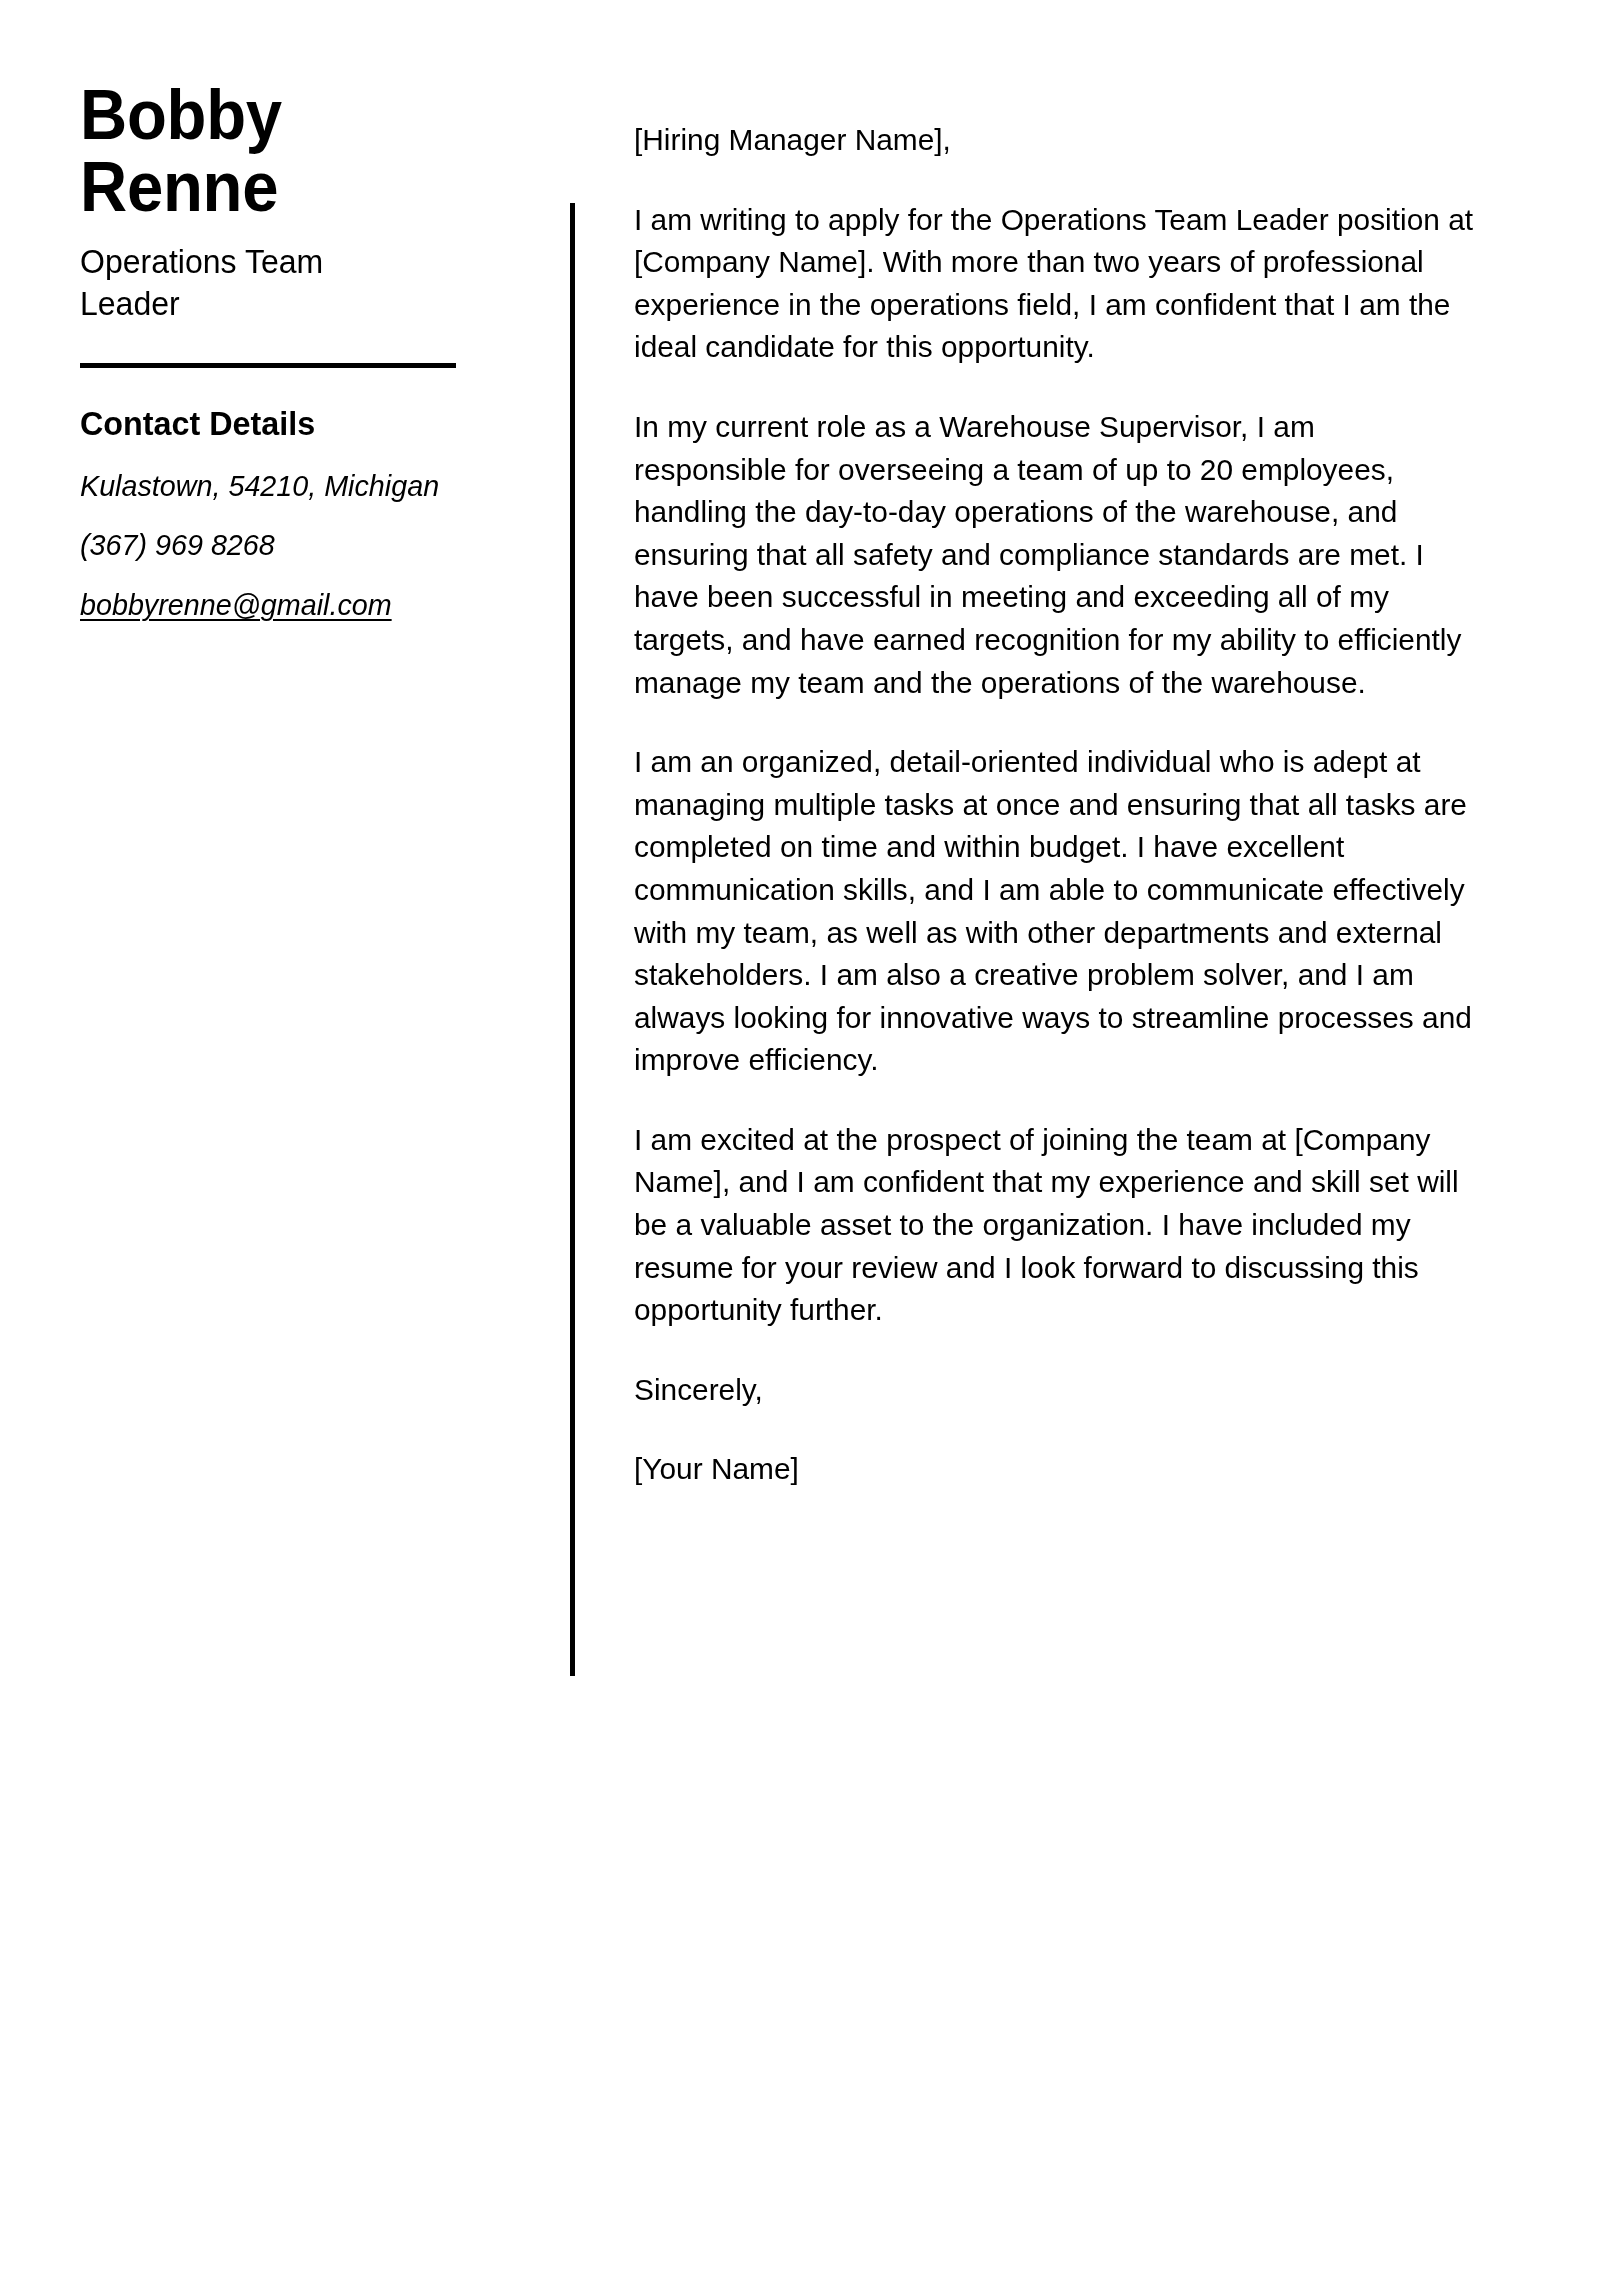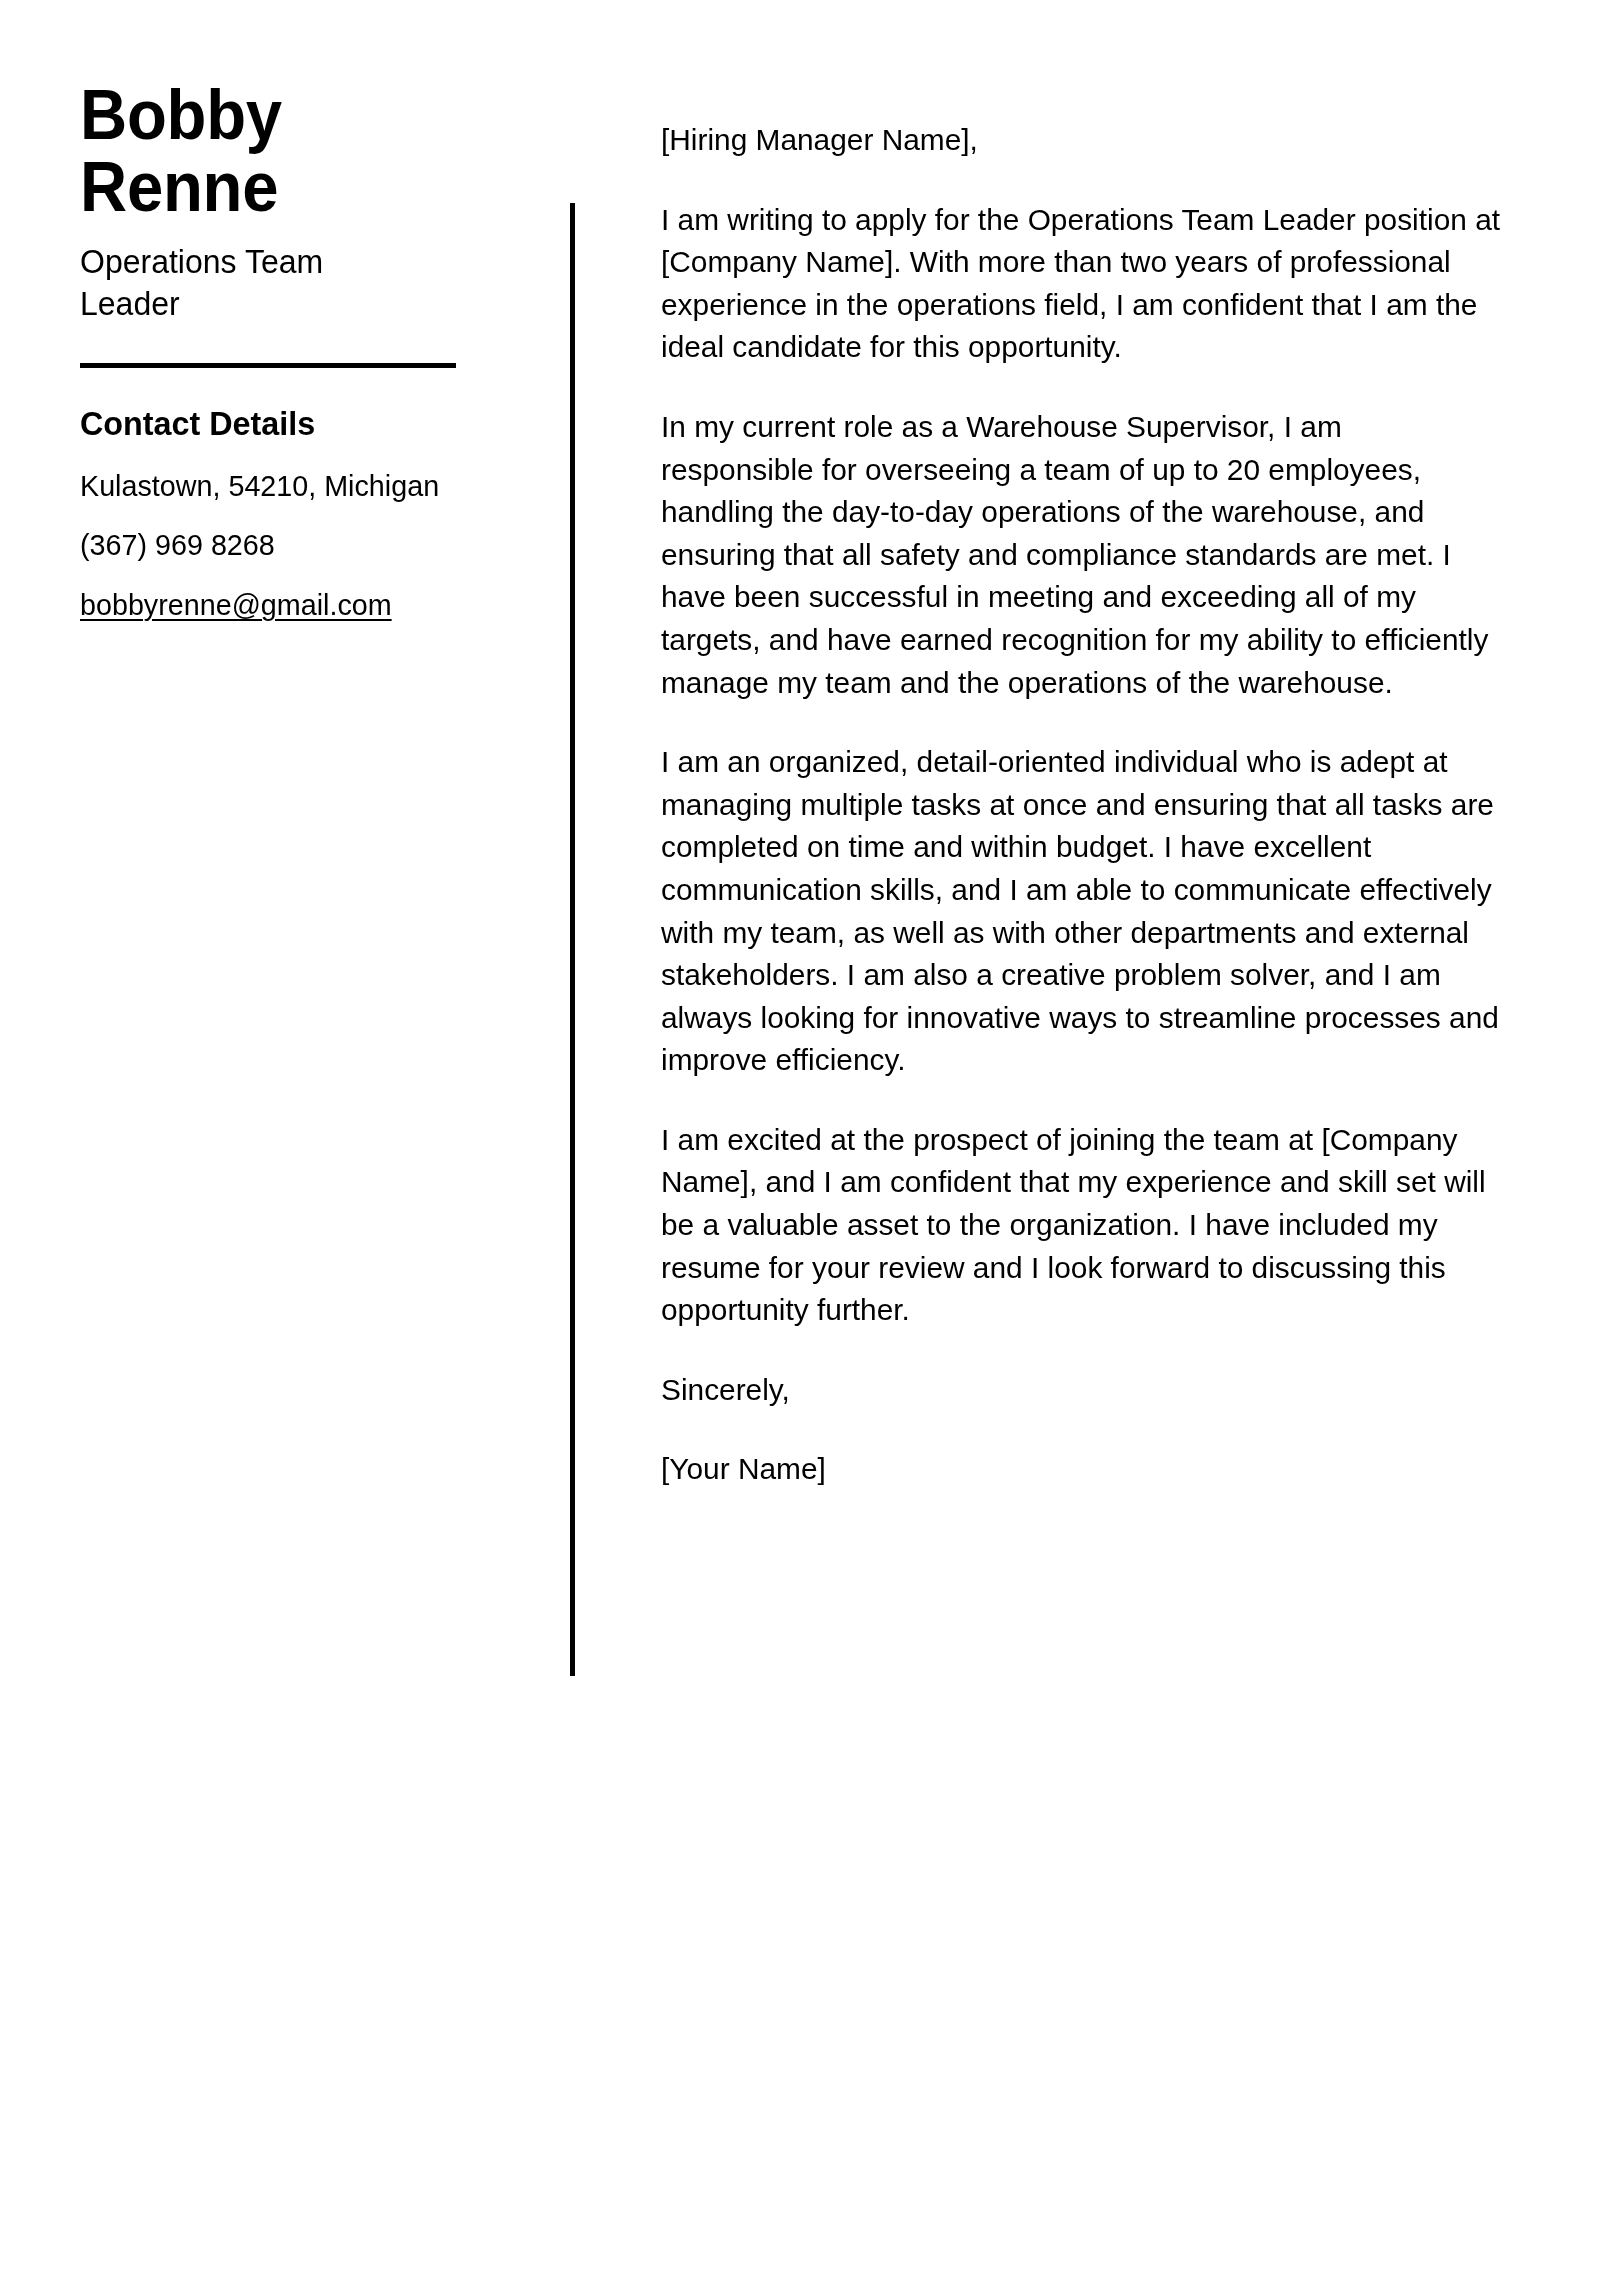--- a/index.html
+++ b/index.html
@@ -69,20 +69,21 @@
     line-height: 1.2;
     margin: 35px 0 0 0;
     transform: scaleX(0.95);
     transform-origin: left center;
   }
 
   .contact-list {
     list-style: none;
     margin: 0;
     padding: 0;
+    font-style: italic;
   }
 
   .contact-item {
     font-family: "Liberation Sans Narrow", "Liberation Sans", sans-serif;
     font-size: 29px;
     line-height: 1.2;
     margin: 25px 0 0 0;
     white-space: nowrap;
     transform: scaleX(0.99);
     transform-origin: left center;
@@ -101,21 +102,21 @@
     left: 570px;
     top: 203px;
     width: 5.2px;
     height: 1473px;
     background: #000000;
   }
 
   
   .letter {
     position: absolute;
-    left: 661px;
+    left: 634px;
     top: 119px;
     width: 845px;
   }
 
   .letter p {
     font-family: "Liberation Sans Narrow", "Liberation Sans", sans-serif;
     font-size: 30px;
     line-height: 1.42;
     margin: 0 0 37px 0;
     color: #000000;

